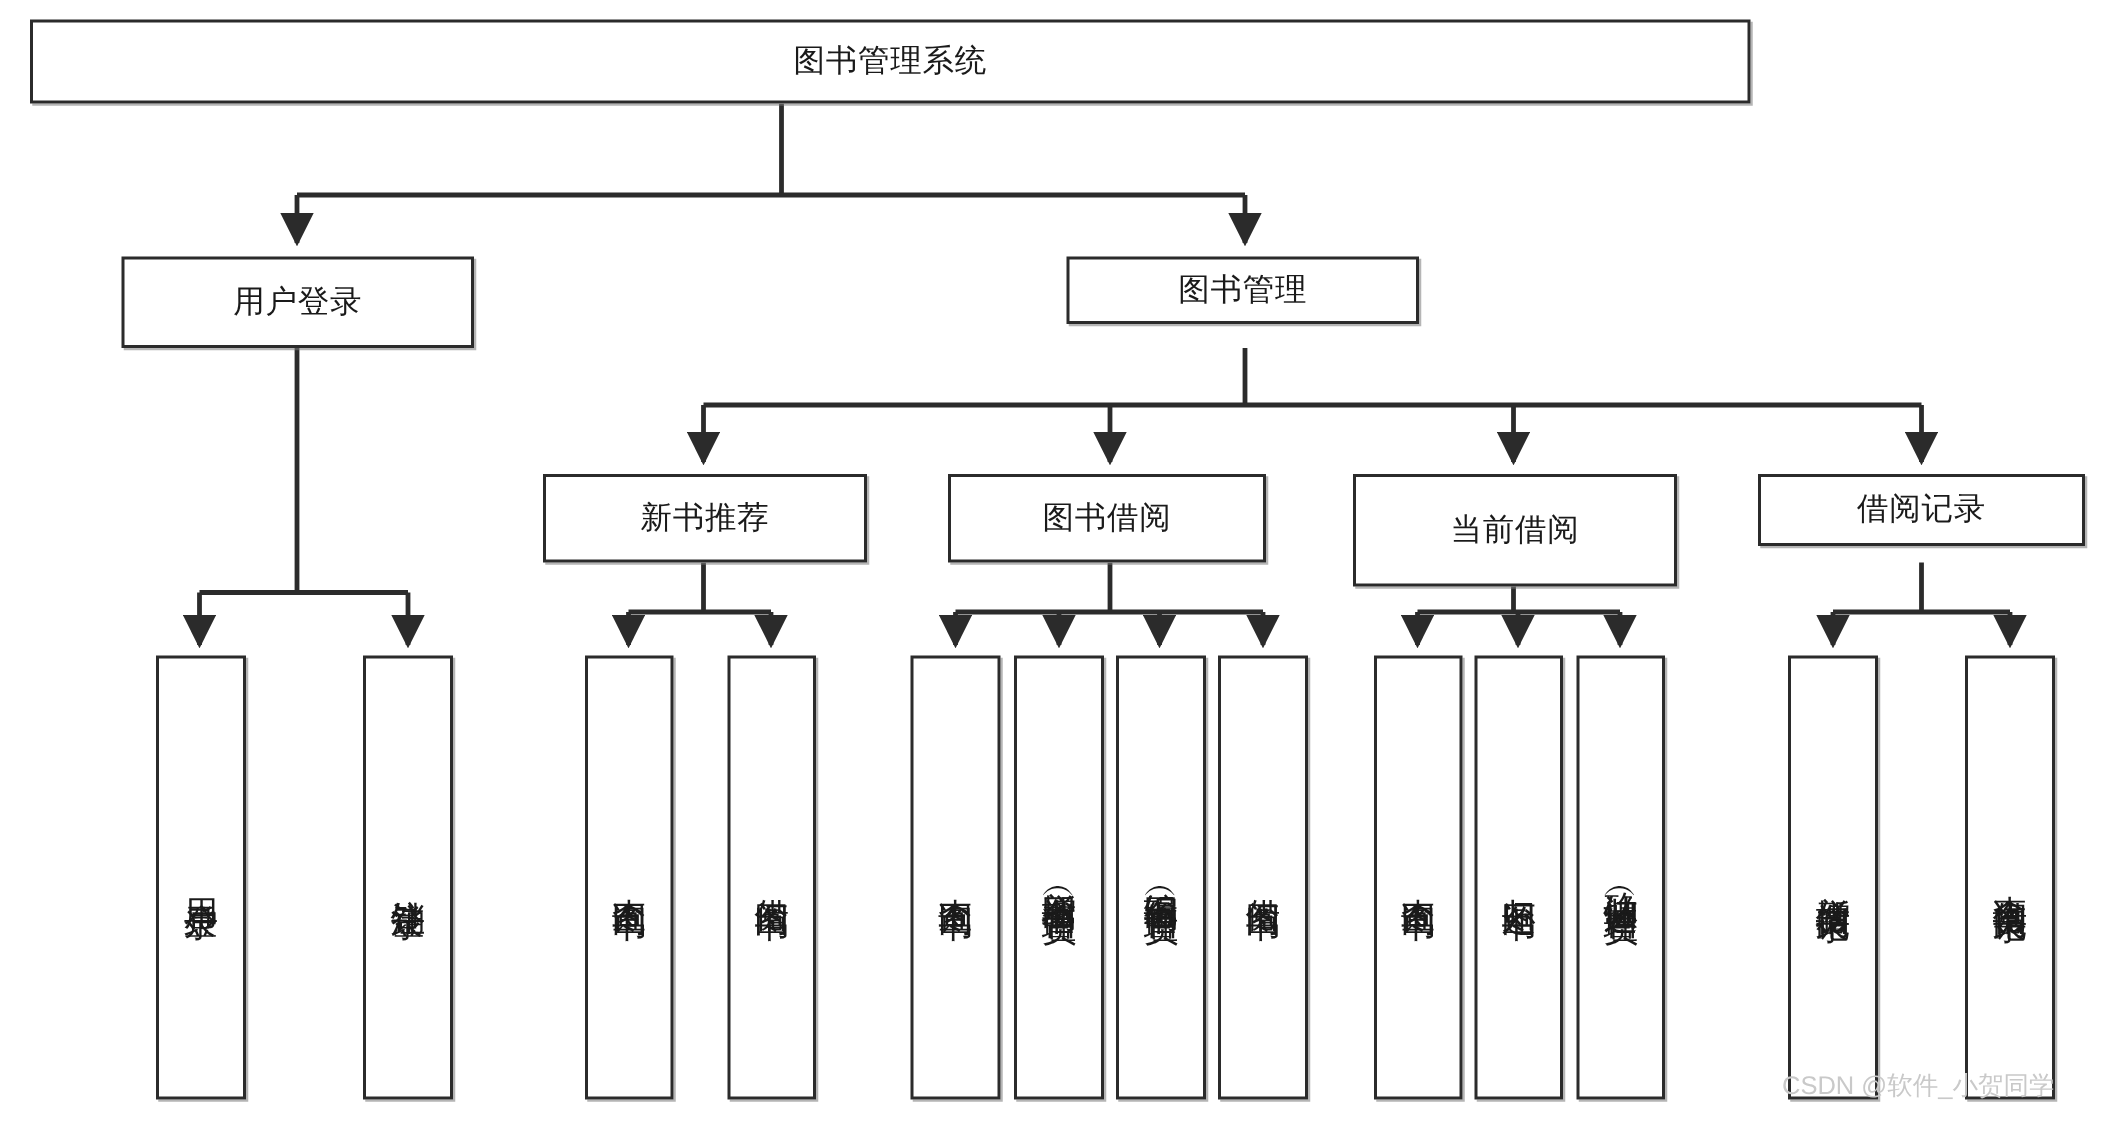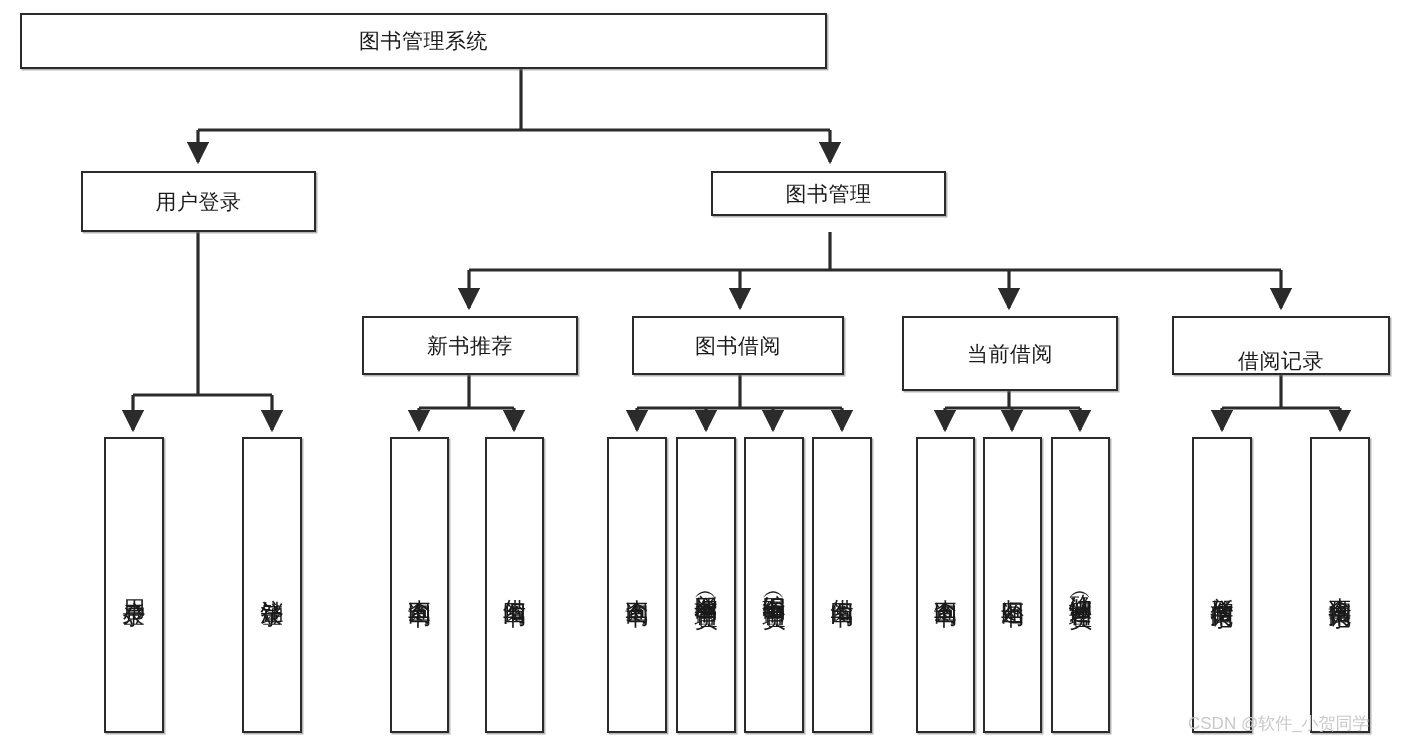--- a/index.html
+++ b/index.html
@@ -111,41 +111,41 @@
       <path d="M 1012 408 L 1012 430" marker-end="url(#arrow)"></path>
       <path d="M 1080 408 L 1080 430" marker-end="url(#arrow)"></path>
 
       <path d="M 1281 375 L 1281 408"></path>
       <path d="M 1222 408 L 1340 408"></path>
       <path d="M 1222 408 L 1222 430" marker-end="url(#arrow)"></path>
       <path d="M 1340 408 L 1340 430" marker-end="url(#arrow)"></path>
     </g>
   </svg>
 
-  <div class="node-box" style="left:20px; top:13px; width:807px; height:56px;">
+  <div class="node-box" style="left:20px; top:13px; width:1147px; height:56px;">
     <span class="node-label">图书管理系统</span>
   </div>
 
   <div class="node-box" style="left:81px; top:171px; width:235px; height:61px;">
     <span class="node-label">用户登录</span>
   </div>
   <div class="node-box" style="left:711px; top:171px; width:235px; height:45px;">
     <span class="node-label">图书管理</span>
   </div>
 
   <div class="node-box" style="left:362px; top:316px; width:216px; height:59px;">
     <span class="node-label">新书推荐</span>
   </div>
   <div class="node-box" style="left:632px; top:316px; width:212px; height:59px;">
     <span class="node-label">图书借阅</span>
   </div>
   <div class="node-box" style="left:902px; top:316px; width:216px; height:75px;">
     <span class="node-label">当前借阅</span>
   </div>
-  <div class="node-box" style="left:1172px; top:316px; width:218px; height:59px;align-items:flex-end;">
+  <div class="node-box" style="left:1172px; top:316px; width:218px; height:48px;">
     <span class="node-label">借阅记录</span>
   </div>
 
   <div class="node-box vertical" style="left:104px; top:437px; width:60px; height:296px;">
     <span class="node-label">用户登录</span>
   </div>
   <div class="node-box vertical" style="left:242px; top:437px; width:60px; height:296px;">
     <span class="node-label">注销登录</span>
   </div>
 

